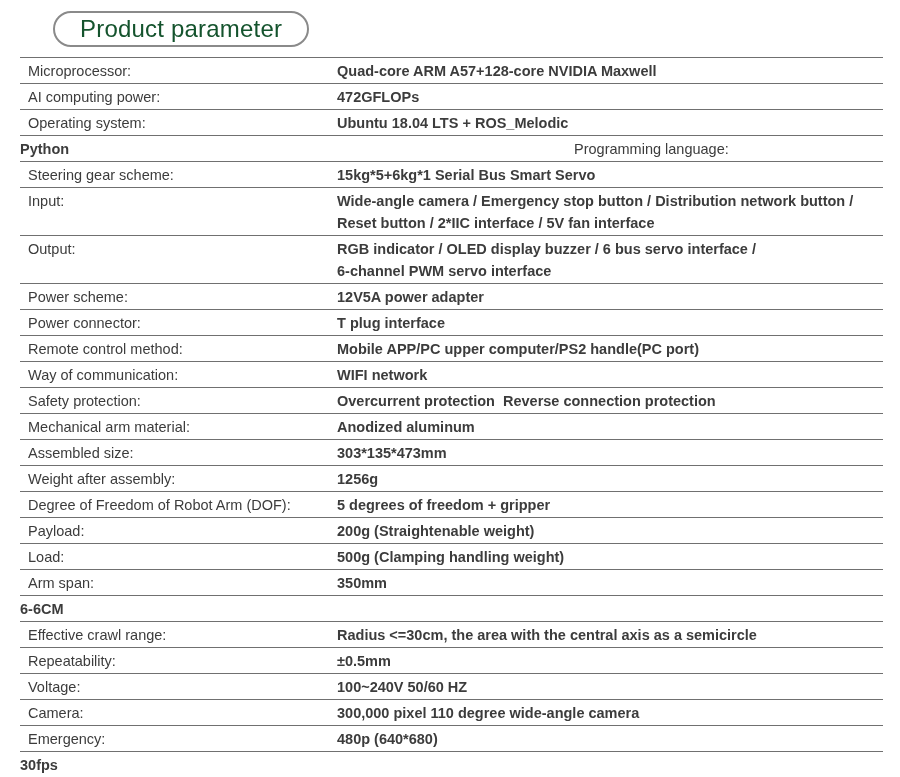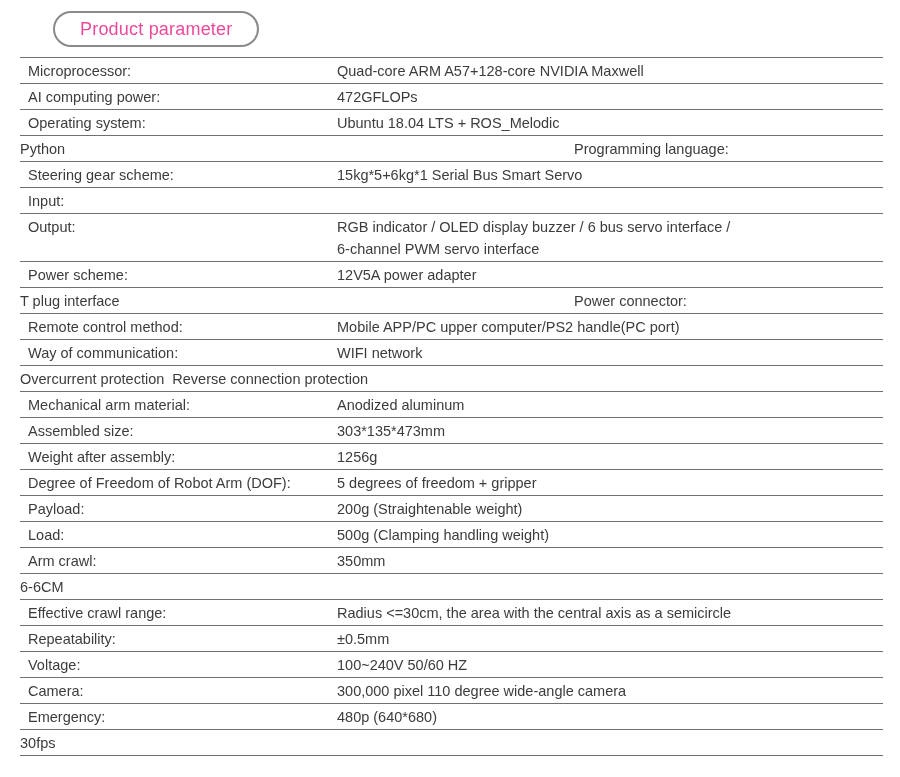--- a/index.html
+++ b/index.html
@@ -14,22 +14,22 @@
 
   .pill {
     position: absolute;
     left: 53px; top: 11px;
     height: 36px;
     padding: 0 25px;
     border: 2px solid #8a8a8a;
     border-radius: 19px;
     display: flex;
     align-items: center;
-    font-size: 18px;
-    color: #ec4899;
+    font-size: 24px;
+    color: #14532d;
     letter-spacing: 0.2px;
     background: #fff;
   }
 
   .spec-table {
     position: absolute;
     left: 20px; top: 57px;
     width: 863px;
     border-top: 1px solid #707070;
   }
@@ -47,20 +47,21 @@
     flex: none;
     width: 317px;
     padding-left: 8px;
     white-space: nowrap;
     overflow: visible;
   }
   .value {
     flex: 1;
     padding-right: 4px;
     white-space: pre-wrap;
+    font-weight: bold;
   }
 </style>
 </head>
 <body>
 
 <div class="page">
 
   <div class="pill">
     <span>Product parameter</span>
   </div>
@@ -86,49 +87,52 @@
     <div class="cell label">Programming language:</div>
   </div>
 
   <div class="row">
     <div class="cell label">Steering gear scheme:</div>
     <div class="cell value">15kg*5+6kg*1 Serial Bus Smart Servo</div>
   </div>
 
   <div class="row">
     <div class="cell label">Input:</div>
+    <div class="cell value">Wide-angle camera / Emergency stop button / Distribution network button /
+Reset button / 2*IIC interface / 5V fan interface</div>
   </div>
 
   <div class="row">
     <div class="cell label">Output:</div>
     <div class="cell value">RGB indicator / OLED display buzzer / 6 bus servo interface /
 6-channel PWM servo interface</div>
   </div>
 
   <div class="row">
     <div class="cell label">Power scheme:</div>
     <div class="cell value">12V5A power adapter</div>
   </div>
 
   <div class="row">
+    <div class="cell label">Power connector:</div>
     <div class="cell value">T plug interface</div>
-    <div class="cell label">Power connector:</div>
   </div>
 
   <div class="row">
     <div class="cell label">Remote control method:</div>
     <div class="cell value">Mobile APP/PC upper computer/PS2 handle(PC port)</div>
   </div>
 
   <div class="row">
     <div class="cell label">Way of communication:</div>
     <div class="cell value">WIFI network</div>
   </div>
 
   <div class="row">
+    <div class="cell label">Safety protection:</div>
     <div class="cell value">Overcurrent protection  Reverse connection protection</div>
   </div>
 
   <div class="row">
     <div class="cell label">Mechanical arm material:</div>
     <div class="cell value">Anodized aluminum</div>
   </div>
 
   <div class="row">
     <div class="cell label">Assembled size:</div>
@@ -149,21 +153,21 @@
     <div class="cell label">Payload:</div>
     <div class="cell value">200g (Straightenable weight)</div>
   </div>
 
   <div class="row">
     <div class="cell label">Load:</div>
     <div class="cell value">500g (Clamping handling weight)</div>
   </div>
 
   <div class="row">
-    <div class="cell label">Arm crawl:</div>
+    <div class="cell label">Arm span:</div>
     <div class="cell value">350mm</div>
   </div>
 
   <div class="row">
     <div class="cell value">6-6CM</div>
   </div>
 
   <div class="row">
     <div class="cell label">Effective crawl range:</div>
     <div class="cell value">Radius &lt;=30cm, the area with the central axis as a semicircle</div>

